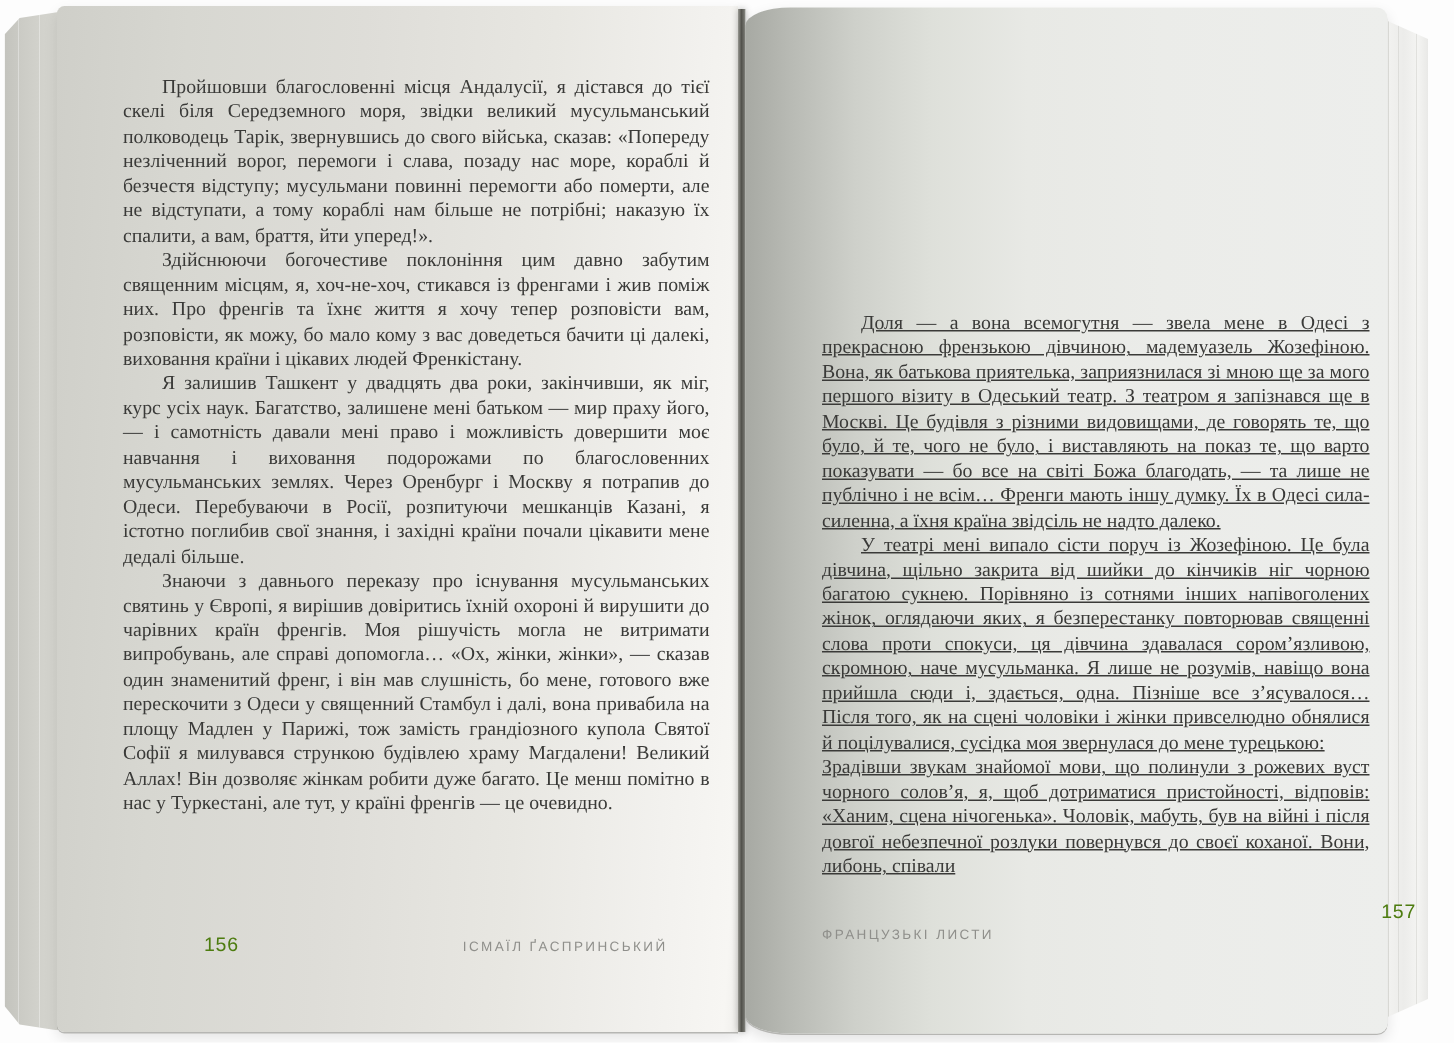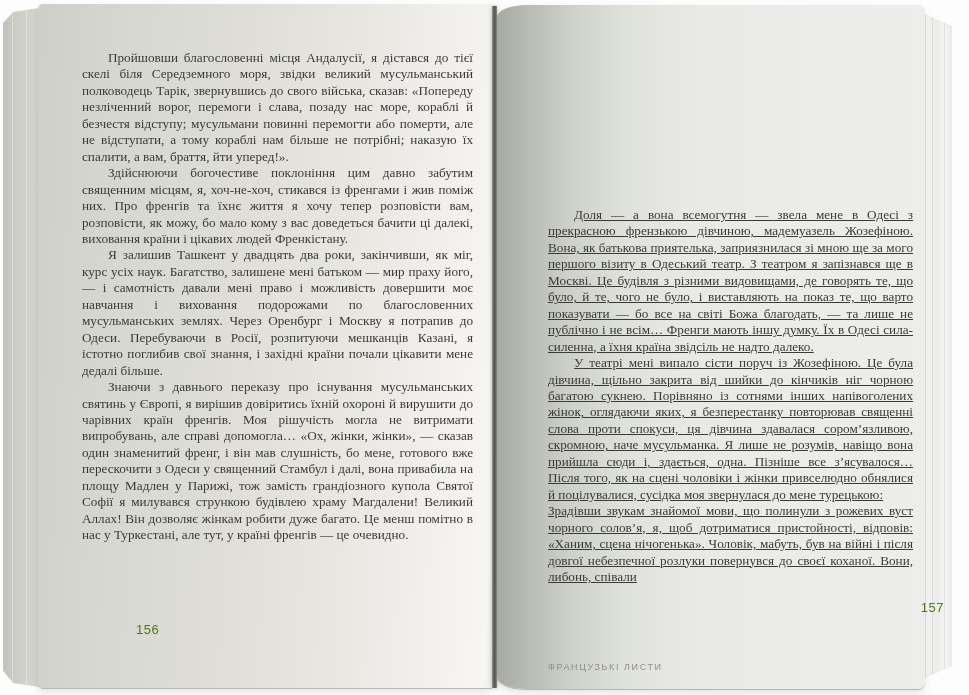--- a/index.html
+++ b/index.html
@@ -40,21 +40,21 @@
   .chapter-heading{position:absolute;left:548px;top:62px;width:348px;text-align:right;
       font-family:"Liberation Sans","DejaVu Sans",sans-serif;font-weight:700;
       font-size:17px;letter-spacing:1.5px;color:#30302e;}
   
   .footer-row{position:absolute;font-family:"Liberation Sans","DejaVu Sans",sans-serif;}
   .folio{font-size:13px;color:#4d7c0f;letter-spacing:.5px;margin-left:46px;}
   .folio-left{left:90px;top:622px;}
   .folio-right{left:548px;top:600px;width:350px;text-align:right;}
   .running{font-size:9px;letter-spacing:1.6px;color:#8f8f8b;text-transform:uppercase;}
   .running-left{left:82px;top:626px;width:363px;text-align:right;}
-  .running-right{left:548px;top:662px;}
+  .running-right{left:548px;top:618px;}
 </style>
 </head>
 <body>
 
 <div class="scene">
   <div class="book">
 
     <div class="left-stack"></div>
 
     <div class="left-page">
@@ -75,16 +75,17 @@
       </div>
 
 
     <div class="textcol right-text">
         <p class="indent">Доля — а вона всемогутня — звела мене в Одесі з прекрасною френзькою дівчиною, мадемуазель Жозефіною. Вона, як батькова приятелька, заприязнилася зі мною ще за мого першого візиту в Одеський театр. З театром я запізнався ще в Москві. Це будівля з різними видовищами, де говорять те, що було, й те, чого не було, і виставляють на показ те, що варто показувати — бо все на світі Божа благодать, — та лише не публічно і не всім… Френги мають іншу думку. Їх в Одесі сила-силенна, а їхня країна звідсіль не надто далеко.</p>
         <p class="indent">У театрі мені випало сісти поруч із Жозефіною. Це була дівчина, щільно закрита від шийки до кінчиків ніг чорною багатою сукнею. Порівняно із сотнями інших напівоголених жінок, оглядаючи яких, я безперестанку повторював священні слова проти спокуси, ця дівчина здавалася сором’язливою, скромною, наче мусульманка. Я лише не розумів, навіщо вона прийшла сюди і, здається, одна. Пізніше все з’ясувалося… Після того, як на сцені чоловіки і жінки привселюдно обнялися й поцілувалися, сусідка моя звернулася до мене турецькою:</p>
         <p class="">Зрадівши звукам знайомої мови, що полинули з рожевих вуст чорного солов’я, я, щоб дотриматися пристойності, відповів: «Ханим, сцена нічогенька». Чоловік, мабуть, був на війні і після довгої небезпечної розлуки повернувся до своєї коханої. Вони, либонь, співали</p>
       </div>
 
     <div class="footer-row folio folio-left">156</div>
+    <div class="footer-row running running-left">ІСМАЇЛ ҐАСПРИНСЬКИЙ</div>
     <div class="footer-row running running-right">ФРАНЦУЗЬКІ ЛИСТИ</div>
     <div class="footer-row folio folio-right">157</div>
   </div>
 </div>
 
 </body></html>

